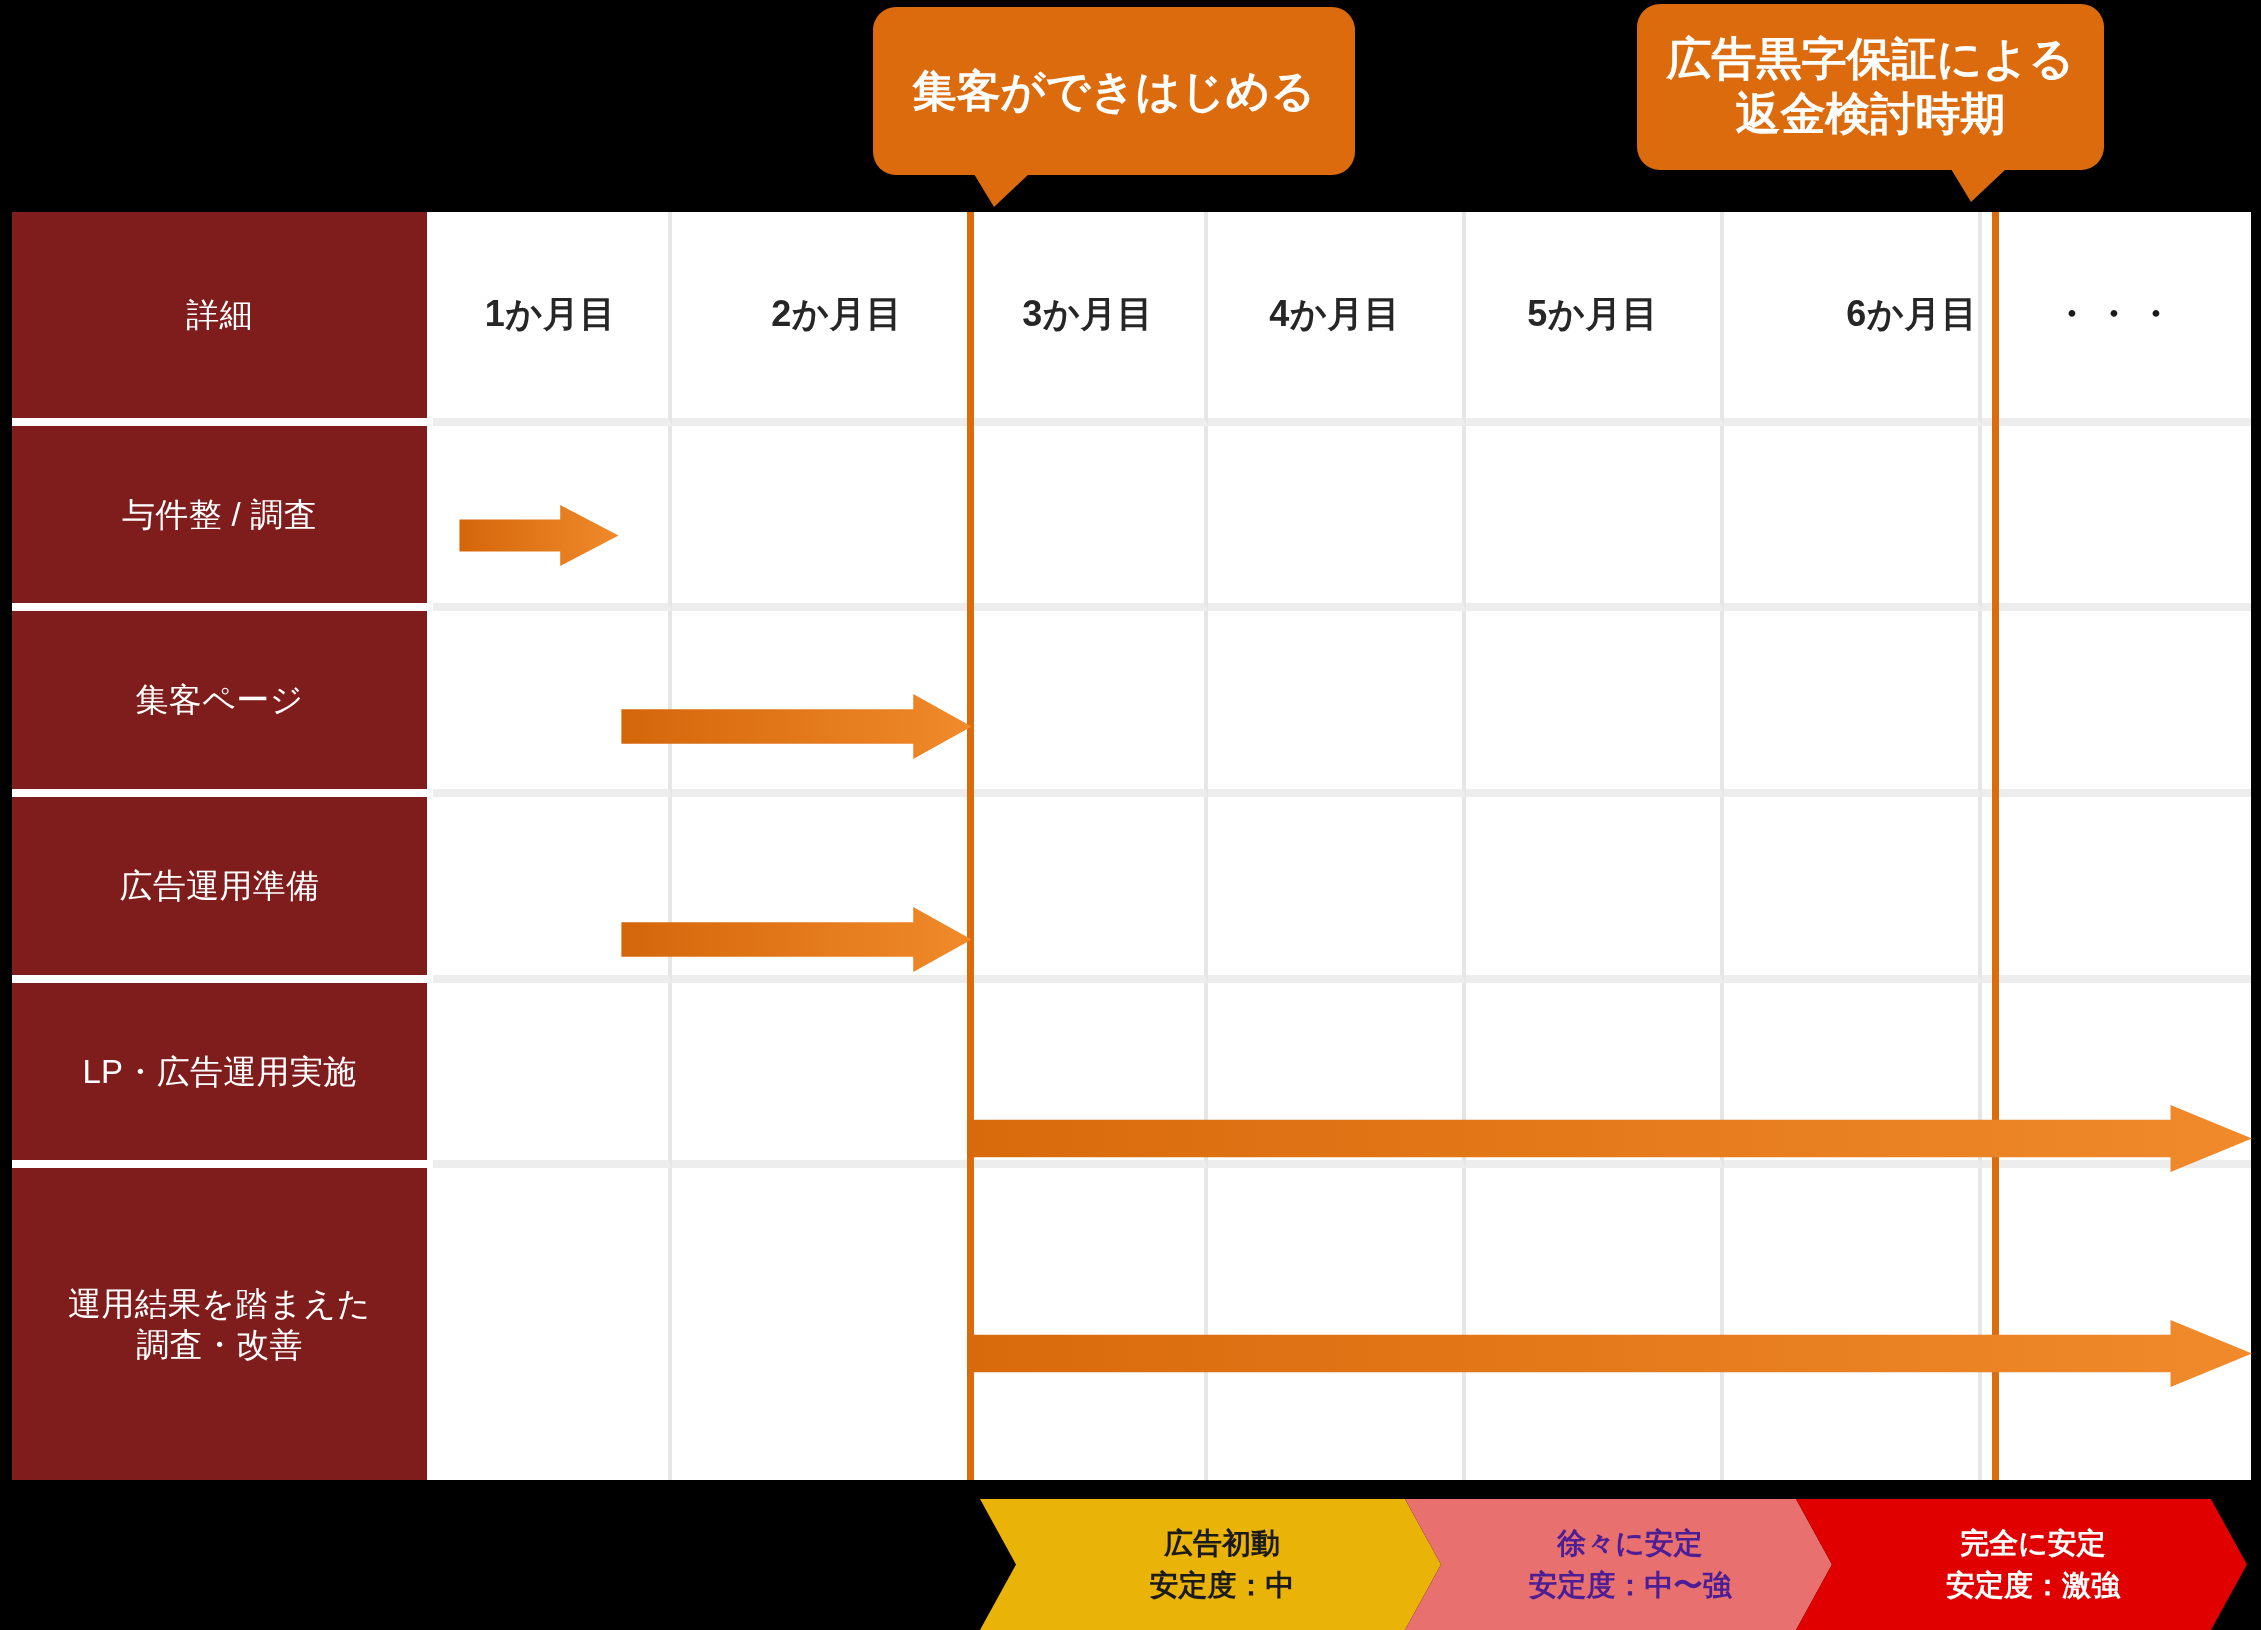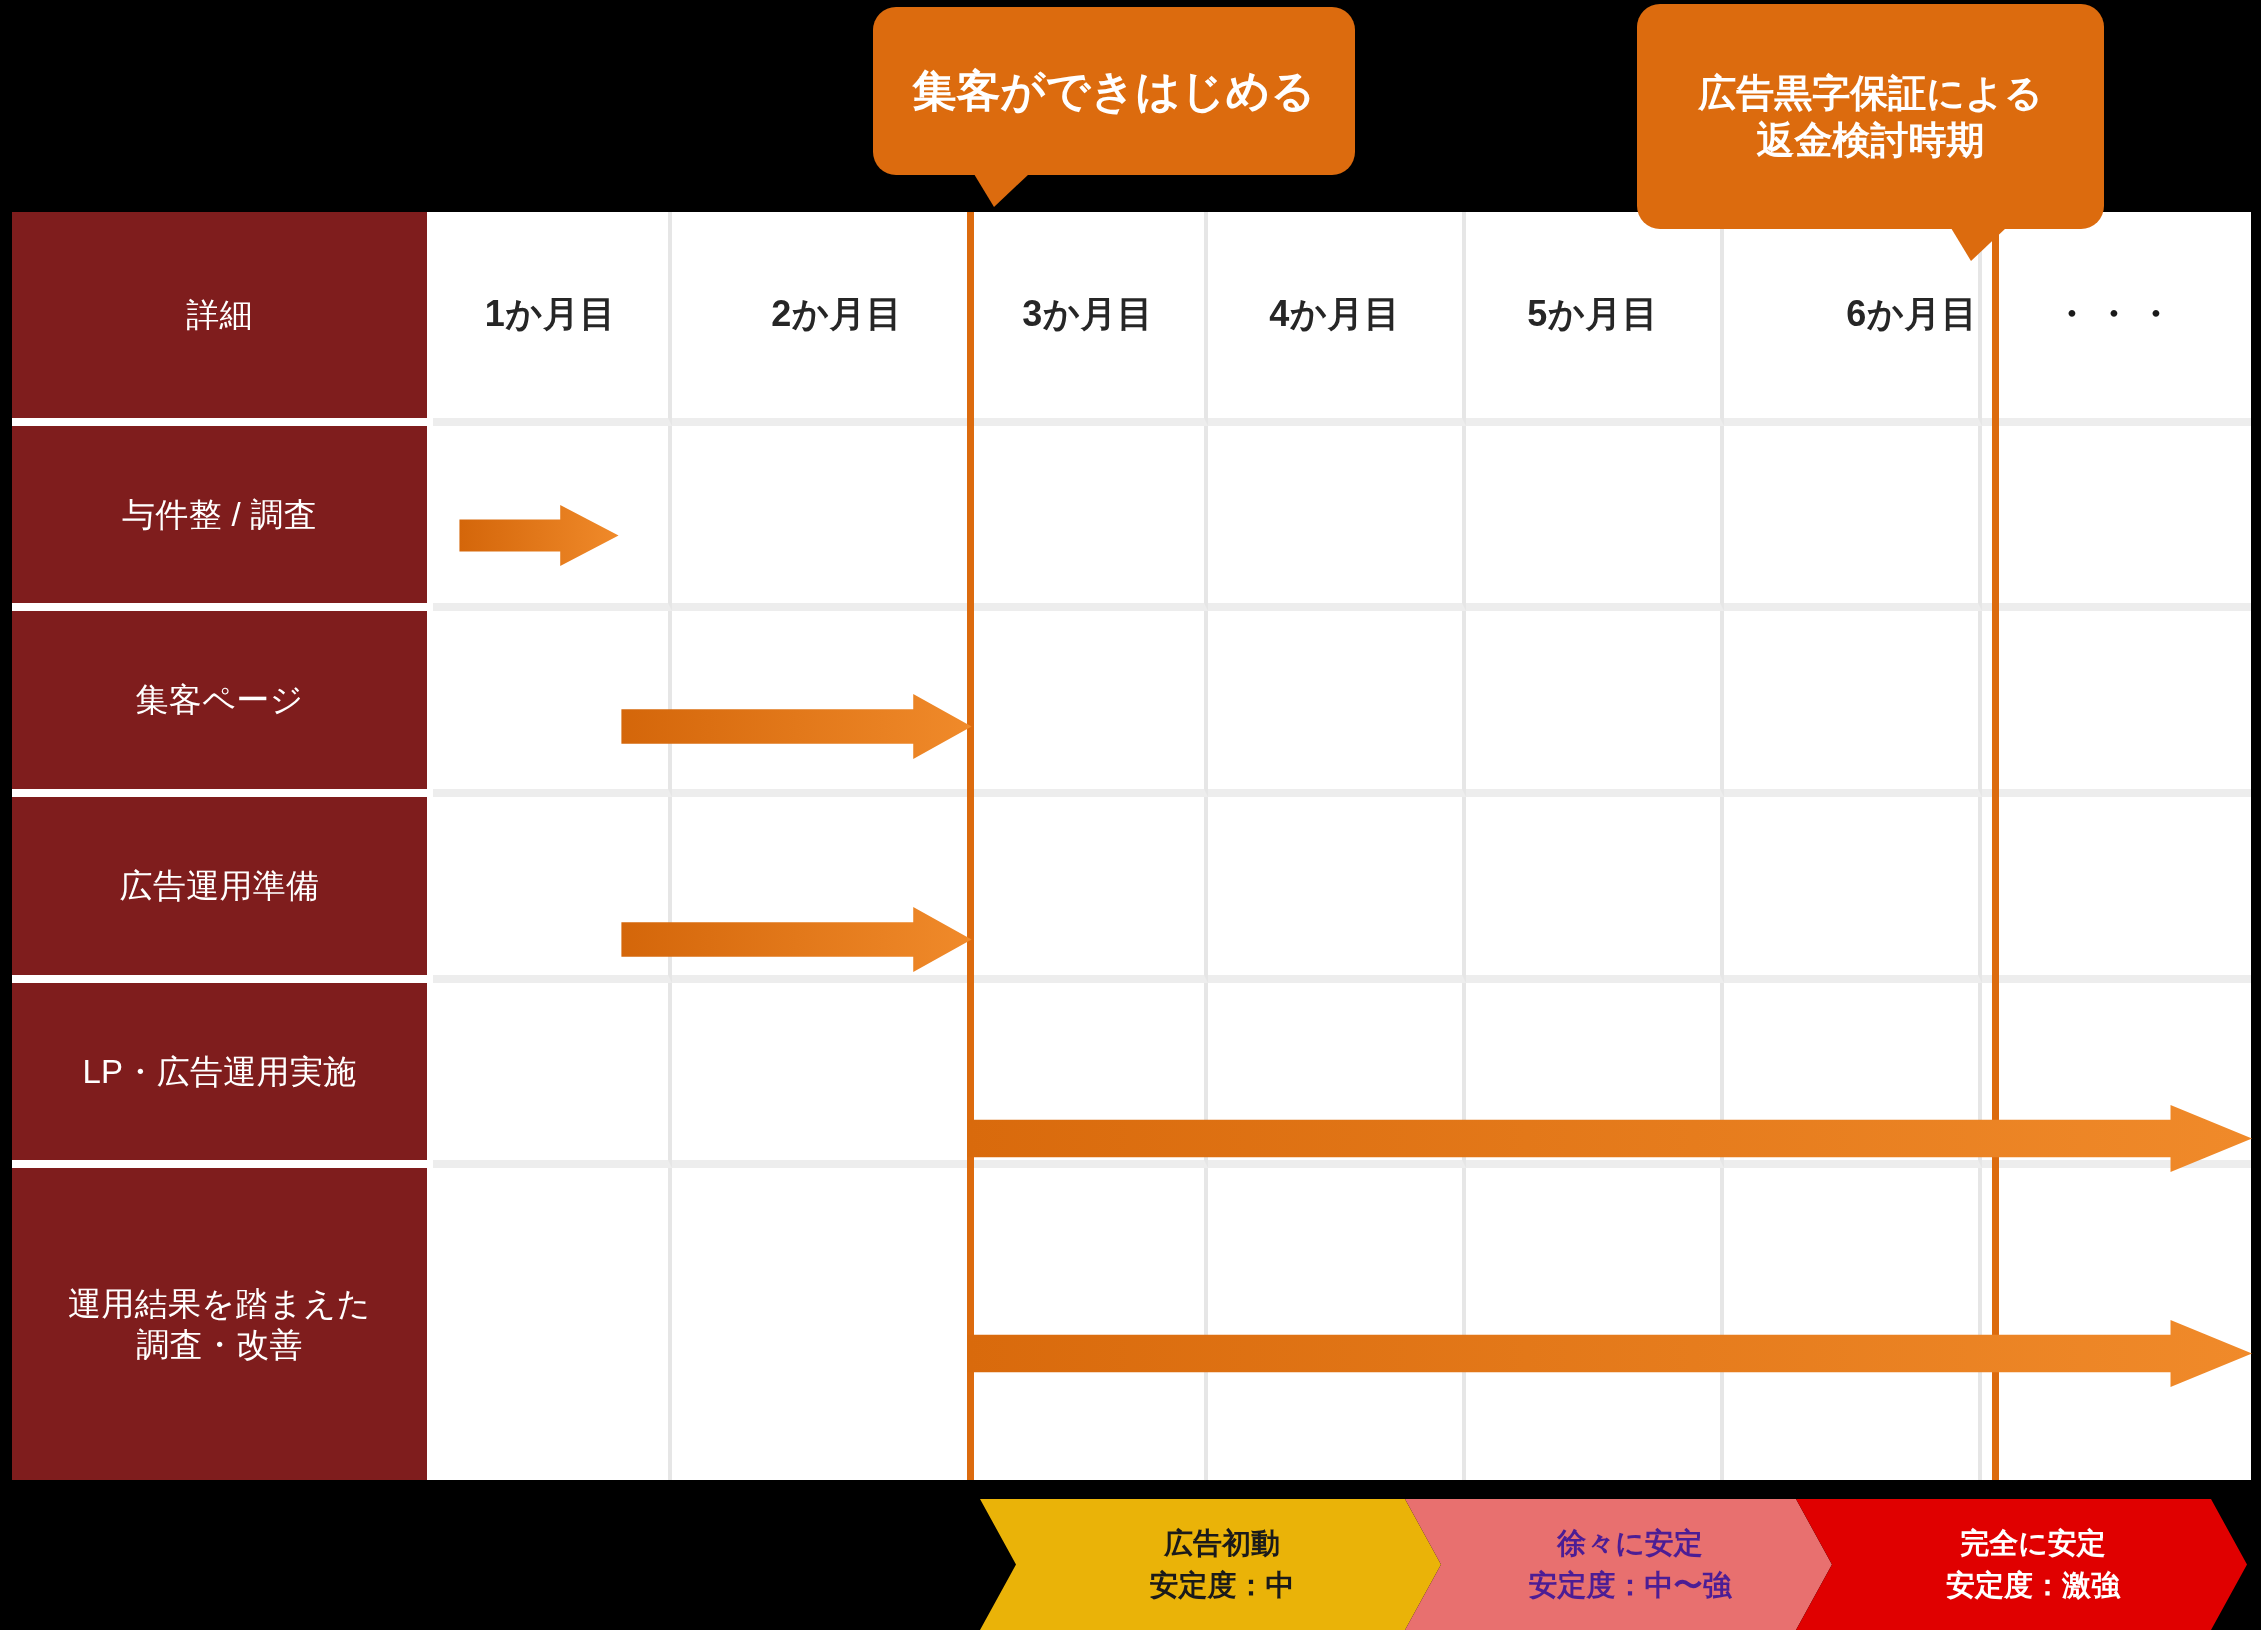--- a/index.html
+++ b/index.html
@@ -44,22 +44,22 @@
     top: 6.7px;
     width: 482px;
     height: 168px;
     font-size: 44px;
   }
   #callout-1 .tail { left: 101px; }
   #callout-2 {
     left: 1637px;
     top: 4px;
     width: 467px;
-    height: 225px;
-    font-size: 38px;
+    height: 166px;
+    font-size: 45px;
   }
   #callout-2 .tail { left: 314px; }
 
   
   #table-wrap {
     position: absolute;
     left: 12px;
     top: 212px;
     width: 2239px;
     height: 1268px;

